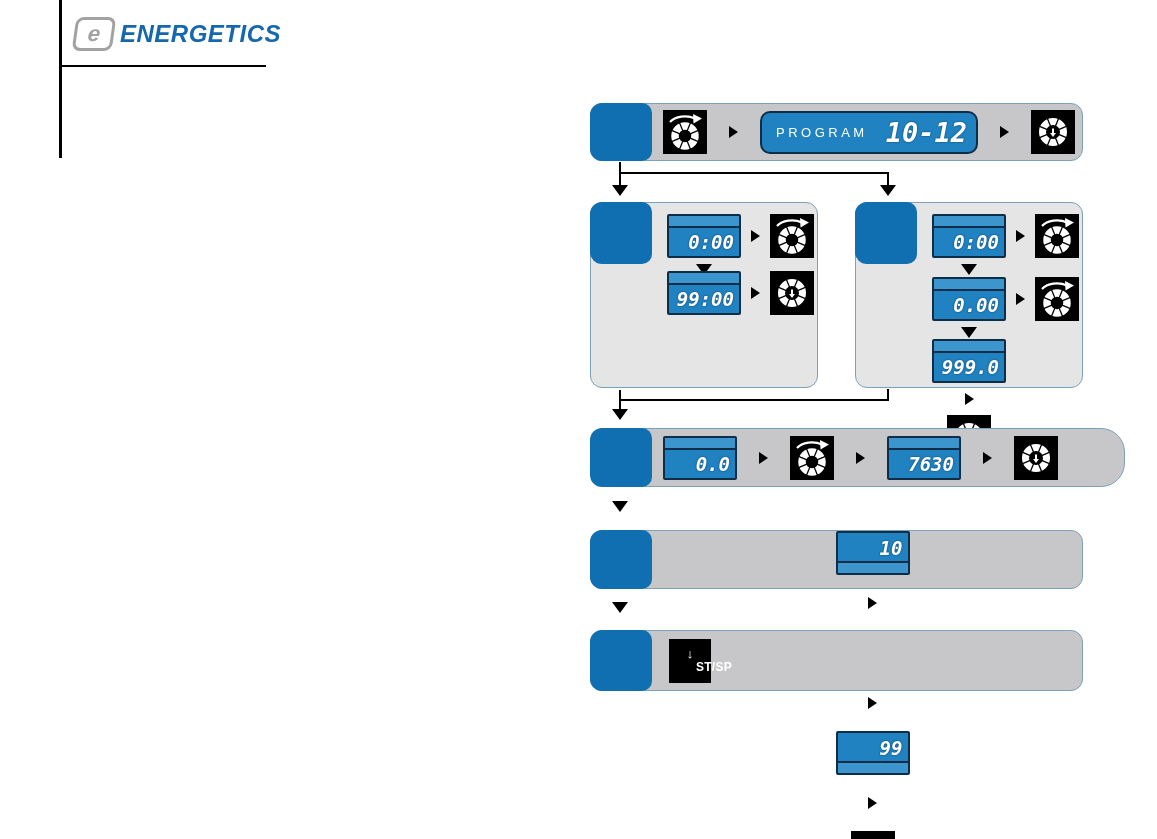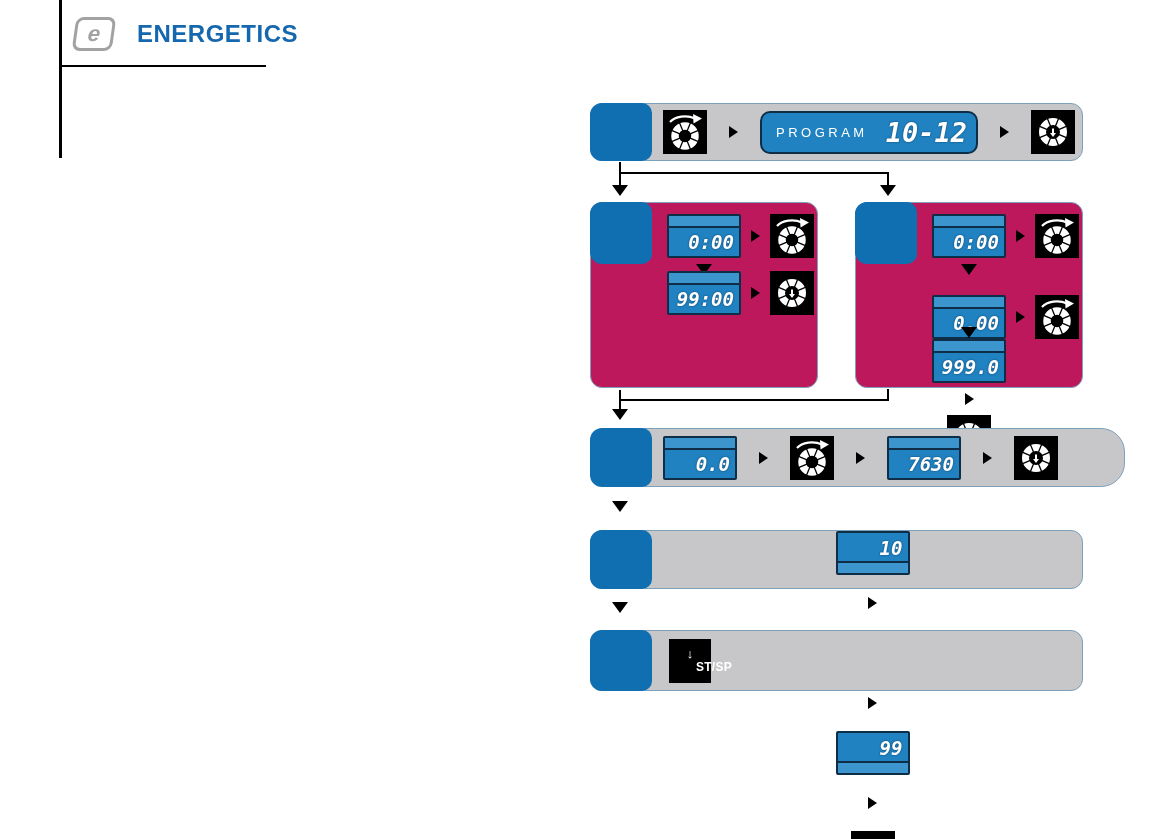--- a/index.html
+++ b/index.html
@@ -15,32 +15,32 @@
     position:absolute; left:74px; top:17px; width:34px; height:28px;
     border:3px solid #a2a2a2; border-radius:8px; transform:skewX(-8deg);
     display:flex; align-items:center; justify-content:center;
   }
   .logo-badge span {
     font-family:"Liberation Sans",sans-serif; font-weight:bold; font-style:italic;
     color:#a2a2a2; font-size:22px; line-height:1;
   }
   .logo-text {
     position:absolute; left:120px; top:20px;
-    font-family:"Liberation Sans",sans-serif; font-weight:bold; 
-    font-size:24px; letter-spacing:0.5px; color:#1568ad;margin-left:17px;
+    font-family:"Liberation Sans",sans-serif; font-weight:bold; font-style:italic;
+    font-size:24px; letter-spacing:0.5px; color:#1568ad;
   }
 
   
   .bar {
     position:absolute; background:#c7c7ca; border:1px solid #7da0bb;
     border-radius:12px; box-sizing:border-box;
     display:flex; align-items:center; padding-left:72px; gap:22px;
   }
   .panel {
-    position:absolute; background:#be185d; border:1px solid #7da0bb;
+    position:absolute; background:#e5e5e5; border:1px solid #7da0bb;
     border-radius:12px; box-sizing:border-box;
   }
   .badge {
     position:absolute; left:-1px; top:-1px; width:62px;
     background:#0f6fb0; border-radius:12px 10px 10px 12px;
   }
   .bar .badge { bottom:-1px; }
   .panel .badge { height:62px; }
 
   .panel-row { position:absolute; left:76px; display:flex; align-items:center; gap:10px; }
@@ -247,21 +247,21 @@
               <line x1="5.1" y1="-2.1" x2="13.4" y2="-5.6"></line>
           </g>
         </g>
         <path d="M7 12 A 17 11 0 0 1 32 8.5" fill="none" stroke="#fff" stroke-width="2.2"></path>
         <polygon points="30,4 39,8.5 30.5,13.5" fill="#fff"></polygon>
       </svg>
     </div>
 
     <div class="tri-down" style="left:105px; top:61px;"></div>
 
-    <div class="panel-row" style="top:92px;justify-content:center;">
+    <div class="panel-row" style="top:74px;justify-content:center;">
       <div class="disp strip-top">
         <div class="strip"></div>
         <div class="val lcd">0.00</div>
       </div>
       <div class="tri-right"></div>
       <svg class="icon" width="44" height="44" viewBox="0 0 44 44">
         <rect width="44" height="44" fill="#000"></rect>
         <g transform="translate(22,26)">
           <circle r="10" fill="none" stroke="#fff" stroke-width="7.5"></circle>
           <g stroke="#000" stroke-width="1.3">

